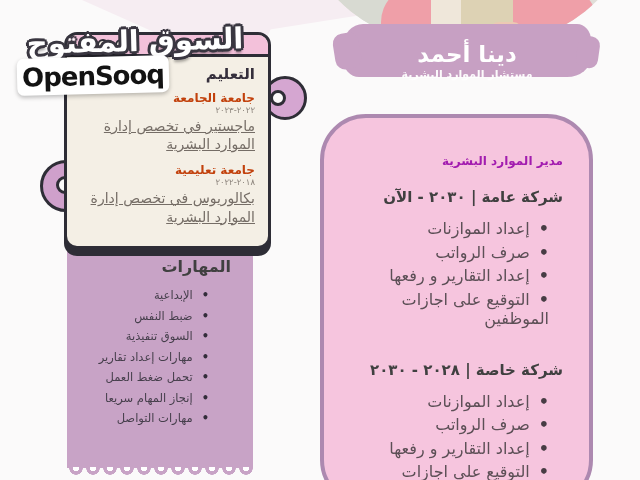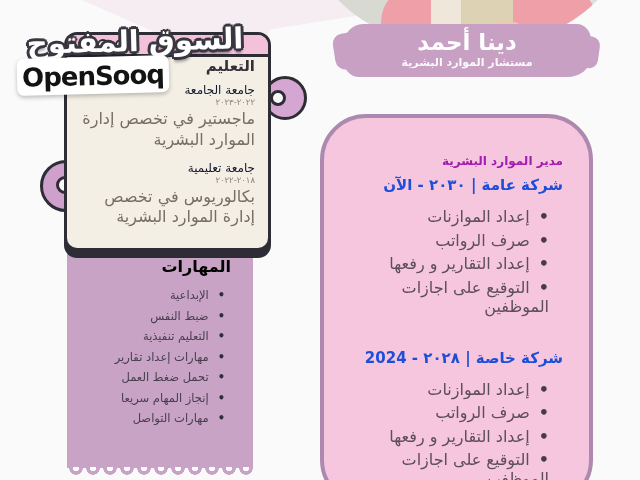--- a/index.html
+++ b/index.html
@@ -31,21 +31,21 @@
     border-radius:20px 14px 24px 16px / 22px 16px 20px 18px;
   }
   .name-banner::before{
     content:"";position:absolute;left:-9px;top:9px;width:26px;height:36px;
     background:#c7a0c3;border-radius:10px;transform:rotate(-9deg);
   }
   .name-banner::after{
     content:"";position:absolute;right:-8px;top:12px;width:22px;height:32px;
     background:#c7a0c3;border-radius:9px;transform:rotate(8deg);
   }
-  .person-name{font-size:23px;font-weight:bold;margin-top:5px;letter-spacing:.5px;}
+  .person-name{font-size:23px;font-weight:bold;margin-top:17px;letter-spacing:.5px;}
   .person-title{font-size:11px;margin-top:1px;font-weight:bold;opacity:.95;}
 
   
   .donut{position:absolute;border-radius:50%;z-index:2;}
   .donut-left{
     left:40px;top:160px;width:46px;height:46px;background:#cfa0cb;border:3px solid #2e2d36;
   }
   .donut-left .hole{position:absolute;left:13px;top:13px;width:12px;height:12px;border-radius:50%;background:#fbfafa;border:3px solid #2e2d36;}
   .donut-right{
     left:263px;top:76px;width:38px;height:38px;background:#d5a6d1;border:3px solid #2e2d36;
@@ -55,58 +55,58 @@
   .edu-card{
     position:absolute;left:64px;top:32px;width:201px;z-index:3;
     background:#f4efe5;border:3px solid #2e2d36;border-radius:13px;
     box-shadow:0 7px 0 0 #2e2d36;
   }
   .edu-header{
     height:19px;background:#f3c1da;border-bottom:3px solid #2e2d36;
     border-radius:10px 10px 0 0;display:flex;align-items:center;padding-left:12px;gap:6px;
   }
   .win-dot{width:8px;height:8px;border-radius:50%;background:#f6f1e8;border:2px solid #2e2d36;}
-  .edu-body{padding:0 13px 10px 10px;direction:rtl;text-align:right;}
+  .edu-body{padding:8px 13px 10px 10px;direction:rtl;text-align:right;}
   .edu-title{font-size:15px;font-weight:bold;color:#352f3c;margin-bottom:8px;}
   .edu-entry{margin-bottom:10px;}
-  .edu-entry .school{font-size:12px;font-weight:normal;color:#0f172a;}
+  .edu-entry .school{font-size:12px;font-weight:bold;color:#c2410c;}
   .edu-entry .dates{font-size:8.5px;color:#8b837b;margin:0 0 2px;}
-  .edu-entry .degree{font-size:16px;color:#756d66;line-height:1.3;}
+  .edu-entry .degree{font-size:14px;color:#756d66;line-height:1.3;text-decoration:underline;}
 
   
   .skills{
     position:absolute;left:67px;top:240px;width:186px;height:228px;z-index:2;
     background:#c8a3c6;direction:rtl;text-align:right;
     padding:0;box-sizing:border-box;
   }
   .skills::before{
     content:"";position:absolute;left:0;top:-8px;width:100%;height:9px;
     background:radial-gradient(circle 7px at 9px 8px,#c8a3c6 6.5px,transparent 7px);
     background-size:17px 9px;
   }
   .skills::after{
     content:"";position:absolute;left:0;bottom:-8px;width:100%;height:9px;
     background:radial-gradient(circle 7px at 9px 1px,#ffffff 3px,#c8a3c6 3.5px 6.5px,transparent 7px);
     background-size:17px 9px;
   }
-  .skills-title{font-size:16px;font-weight:bold;color:#000000;padding:17px 22px 10px 0;}
-  .skills ul{list-style:none;margin:2px 0 0;padding:0 28px 0 8px;}
+  .skills-title{font-size:16px;font-weight:bold;color:#404040;padding:17px 22px 10px 0;}
+  .skills ul{list-style:none;margin:2px 16px 0;padding:0 28px 0 8px;}
   .skills li{font-size:11.5px;color:#453e4b;margin-bottom:6.5px;}
   .skills li::before{content:"•";margin-left:9px;color:#332d3a;font-weight:bold;}
 
   
   .panel{
     position:absolute;left:320px;top:114px;width:273px;height:392px;z-index:1;
     background:#f6c5de;border:4px solid #ad89b0;border-radius:46px;
     box-sizing:border-box;direction:rtl;text-align:right;
     padding:36px 26px 10px 20px;
   }
   .exp-entry{margin-bottom:33px;}
   .exp-entry .role{font-size:12px;font-weight:bold;color:#a21caf;}
-  .exp-entry .company{font-size:15px;font-weight:600;color:#1d4ed8;margin-top:8px;}
+  .exp-entry .company{font-size:15px;font-weight:600;color:#404040;margin-top:20px;}
   .exp-entry ul{list-style:none;margin:13px 14px 0 0;padding:0;}
   .exp-entry li{font-size:16px;color:#5c4f56;margin-bottom:4.5px;}
   .exp-entry li::before{content:"•";margin-left:9px;color:#473c44;font-weight:bold;}
 
   
   .wm{position:absolute;left:0;top:0;z-index:10;}
   .wm-ar{
     position:absolute;left:10px;top:24px;width:250px;text-align:center;direction:rtl;
     font-size:29px;font-weight:bold;color:#ffffff;transform:rotate(-1.5deg);
     text-shadow:-2px -2px 0 #3a3741,2px -2px 0 #3a3741,-2px 2px 0 #3a3741,2px 2px 0 #3a3741,
@@ -175,21 +175,21 @@
   </div>
 
   <div class="skills">
     <div class="skills-title">المهارات</div>
     <ul>
 
         <li class="skill-item">الإبداعية</li>
 
         <li class="skill-item">ضبط النفس</li>
 
-        <li class="skill-item">التعليم تنفيذية</li>
+        <li class="skill-item">السوق تنفيذية</li>
 
         <li class="skill-item">مهارات إعداد تقارير</li>
 
 
         <li class="skill-item">تحمل ضغط العمل</li>
 
         <li class="skill-item">إنجاز المهام سريعا</li>
 
 
         <li class="skill-item">مهارات التواصل</li>
@@ -208,21 +208,21 @@
 
               <li>صرف الرواتب</li>
 
               <li>إعداد التقارير و رفعها</li>
 
               <li>التوقيع على اجازات الموظفين</li>
             </ul>
         </div>
 
         <div class="exp-entry">
-          <div class="company">شركة خاصة  |  ٢٠٢٨ - 2024</div>
+          <div class="company">شركة خاصة  |  ٢٠٢٨ - ٢٠٣٠</div>
           <ul class="duties">
 
               <li>إعداد الموازنات</li>
 
               <li>صرف الرواتب</li>
 
               <li>إعداد التقارير و رفعها</li>
 
               <li>التوقيع على اجازات الموظفين</li>
             </ul>

